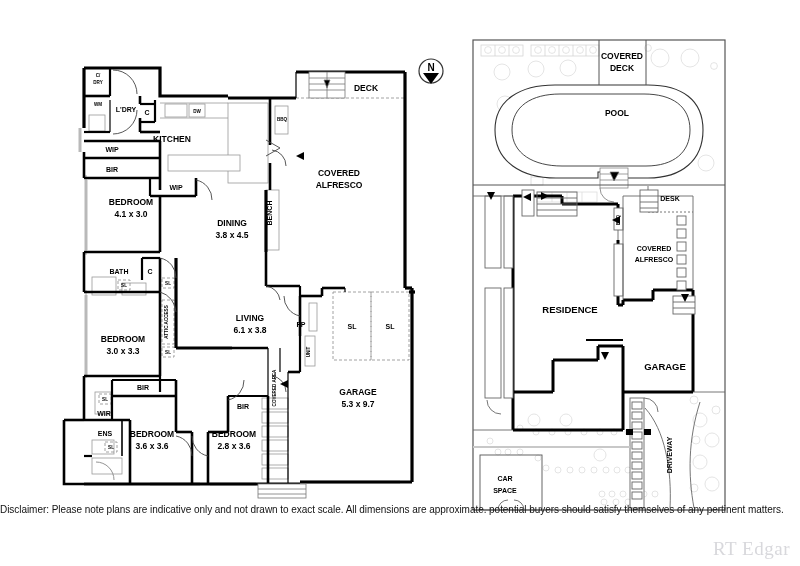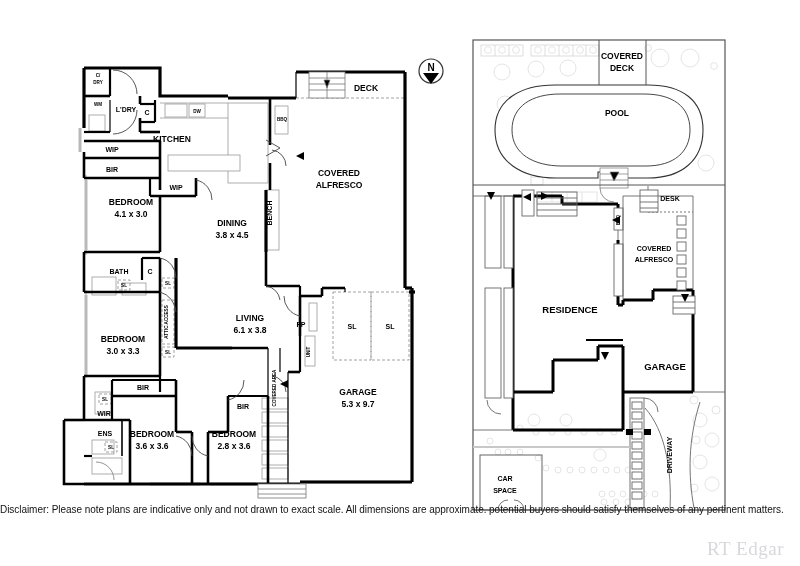--- a/index.html
+++ b/index.html
@@ -17,21 +17,21 @@
   .t7{font-size:7px;}
   .t5{font-size:4.6px;}
   .t10{font-size:10px;}
   .disclaimer{
     position:absolute;left:0;top:504px;width:800px;
     text-align:left;font-size:10px;color:#111;
     font-family:"Liberation Sans", sans-serif;
     letter-spacing:-0.05px;
   }
   .brand{
-    position:absolute;right:16px;top:538px;
+    position:absolute;right:10px;top:538px;
     font-family:"Liberation Serif", serif;
     font-size:19px;color:#d8d8dc;letter-spacing:0.5px;
     user-select:none;
   }
 </style>
 </head>
 <body>
 
 <div id="sheet">
 <svg id="plan" width="800" height="566" viewBox="0 0 800 566" xmlns="http://www.w3.org/2000/svg">

